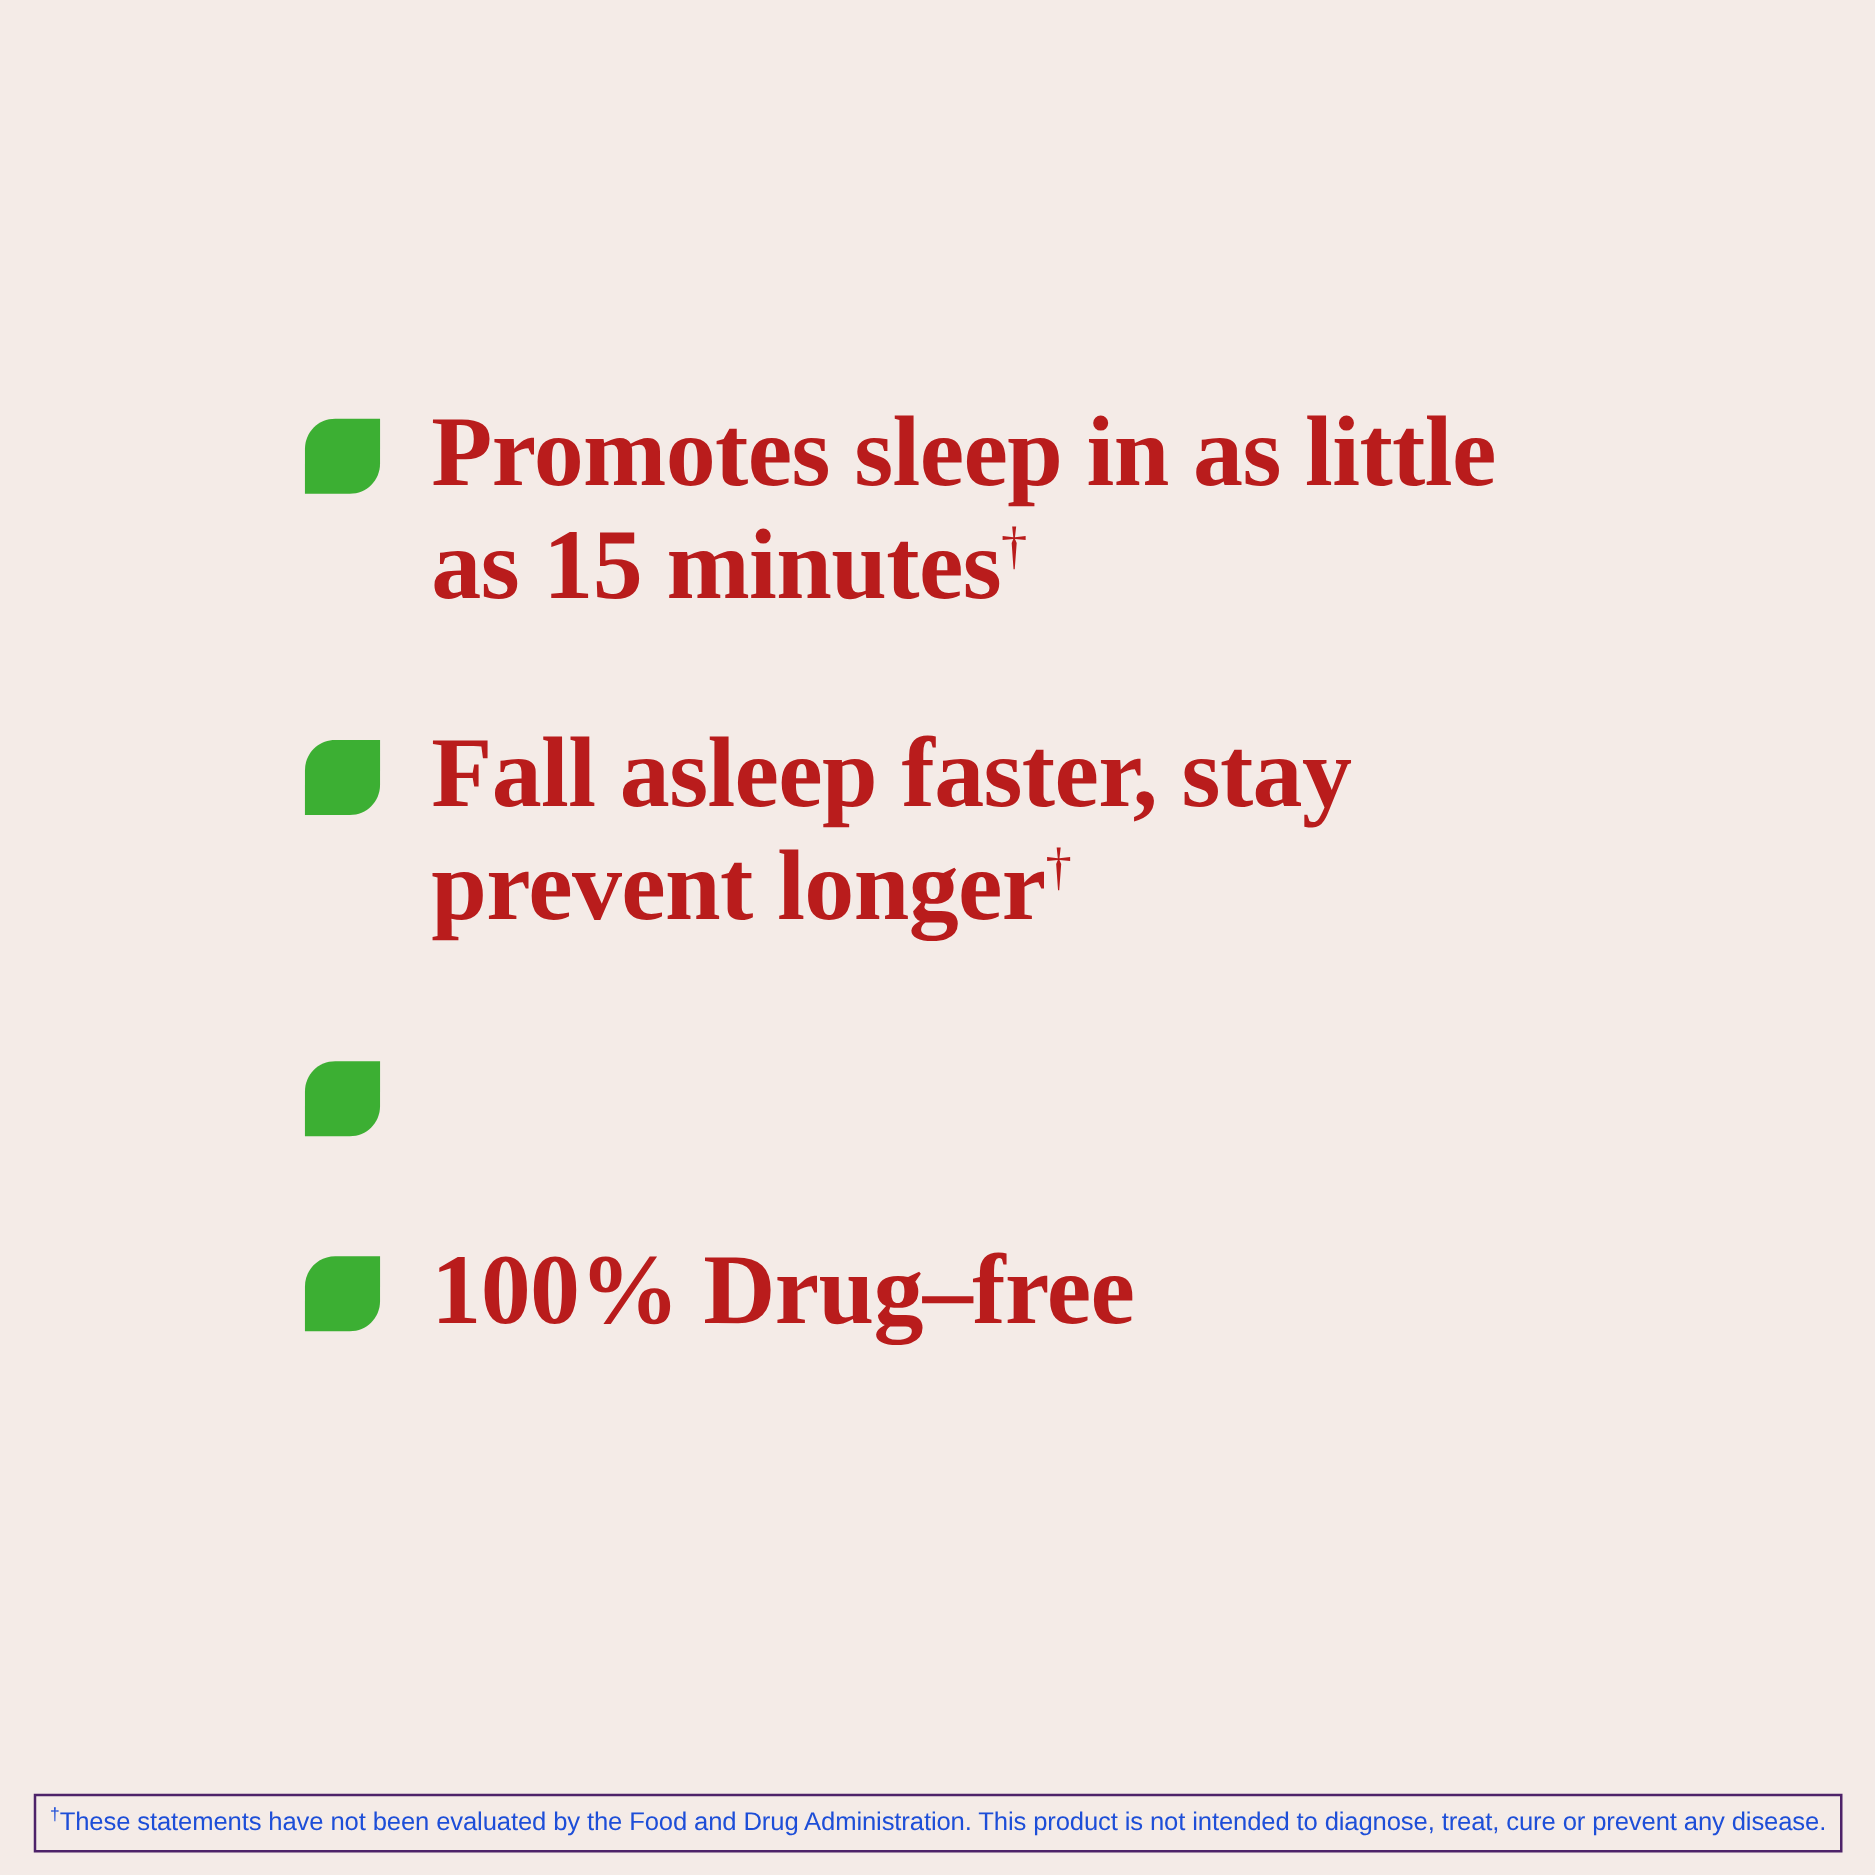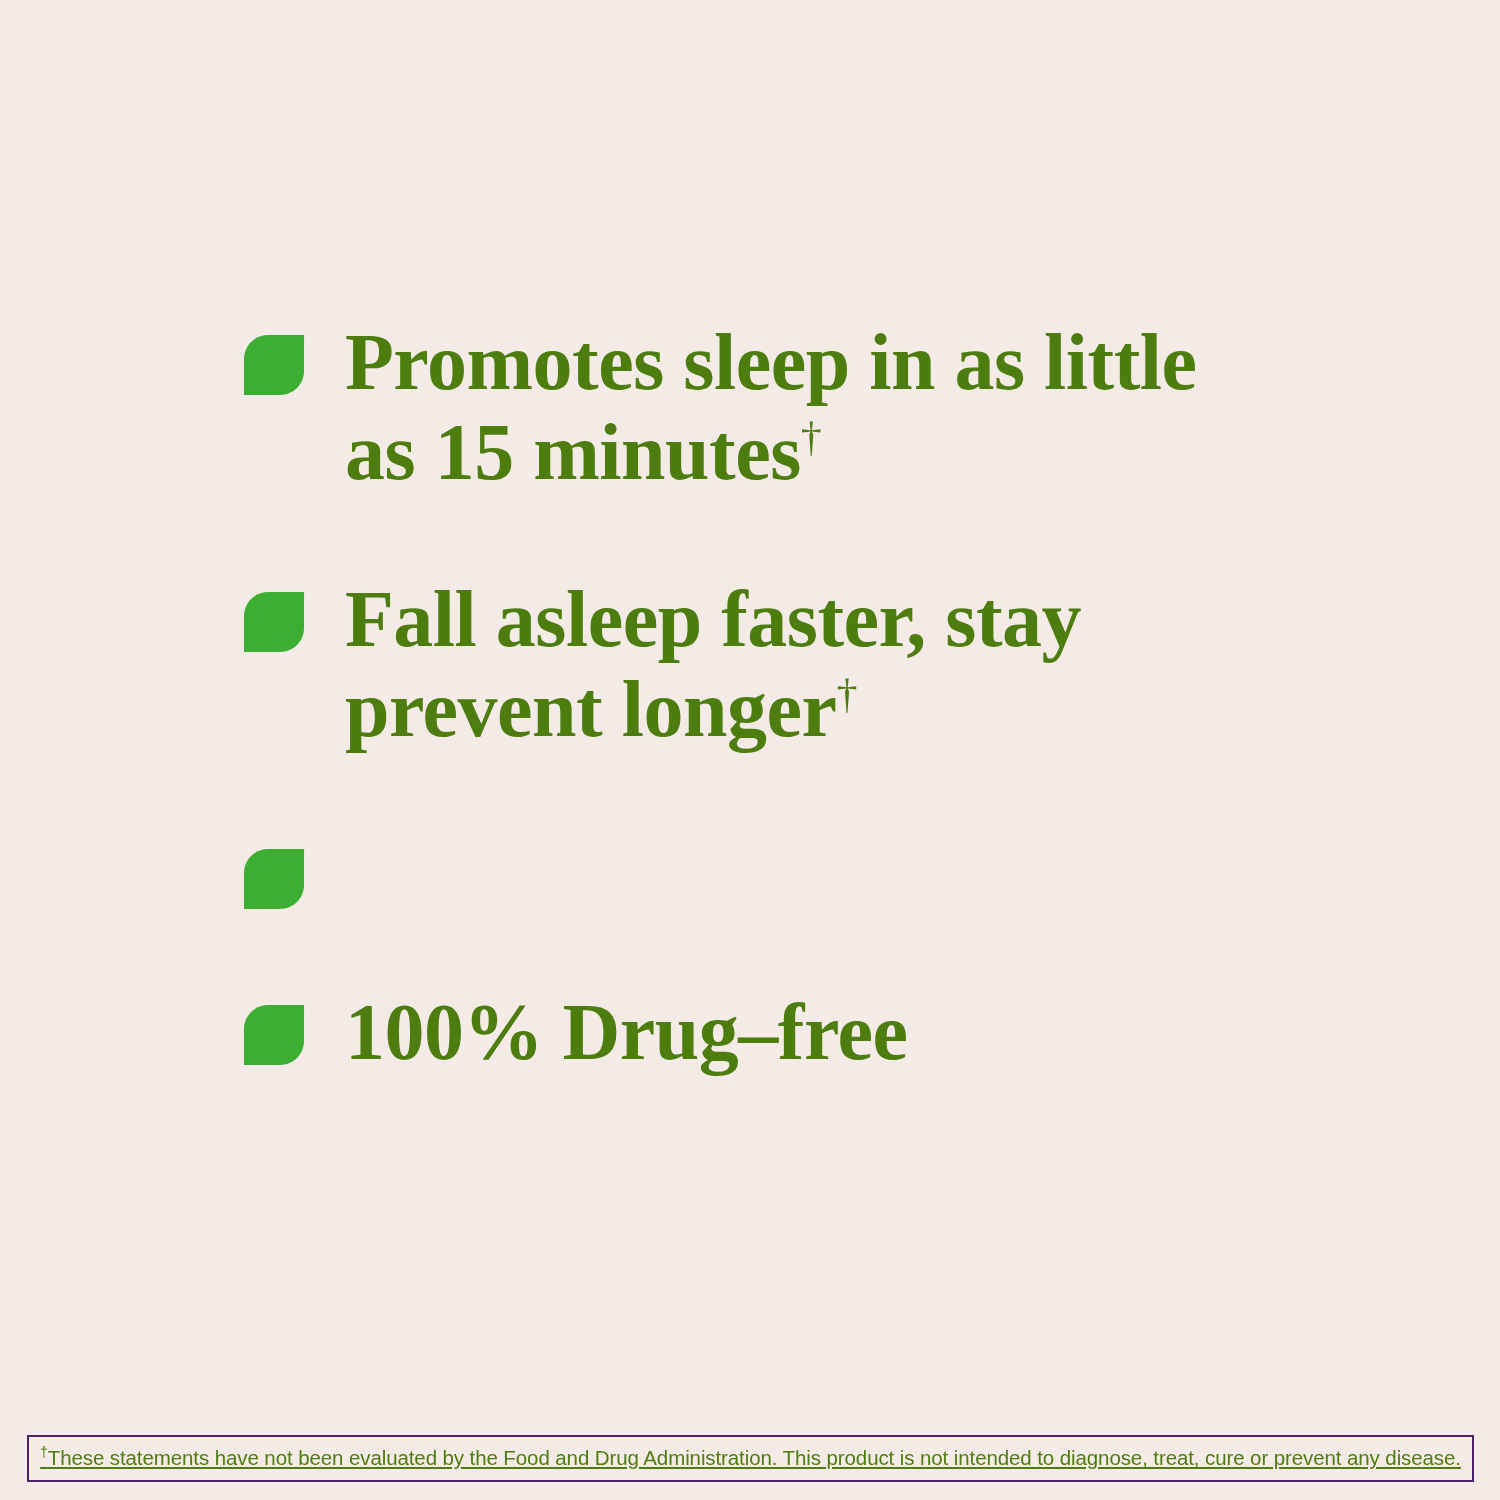--- a/index.html
+++ b/index.html
@@ -48,21 +48,21 @@
     margin-right: 40px;
     display: block;
   }
   .leaf-icon svg { display: block; width: 62px; height: 62px; }
 
   .benefit-text {
     font-family: "Liberation Serif", "DejaVu Serif", serif;
     font-weight: bold;
     font-size: 80px;
     line-height: 1.12;
-    color: #4d7c0f;
+    color: #b91c1c;
     letter-spacing: -0.5px;
     max-width: 940px;
     white-space: pre-line;
   }
   .benefit-text .dag {
     font-size: 42px;
     vertical-align: super;
     line-height: 0;
     font-weight: normal;
   }
@@ -82,25 +82,24 @@
     height: 47px;
     border: 2px solid #4D2269;
     background: #F4EBE7;
     display: flex;
     align-items: center;
     justify-content: center;
   }
   .footnote-text {
     font-family: "Liberation Sans", "DejaVu Sans", sans-serif;
     font-size: 20.5px;
-    color: #4d7c0f;
+    color: #1d4ed8;
     letter-spacing: -0.1px;
     white-space: nowrap;
     line-height: 1;
-    text-decoration: underline;
   }
   .footnote-text .dag {
     font-size: 14px;
     vertical-align: super;
     line-height: 0;
   }
 </style>
 </head>
 <body>
 

